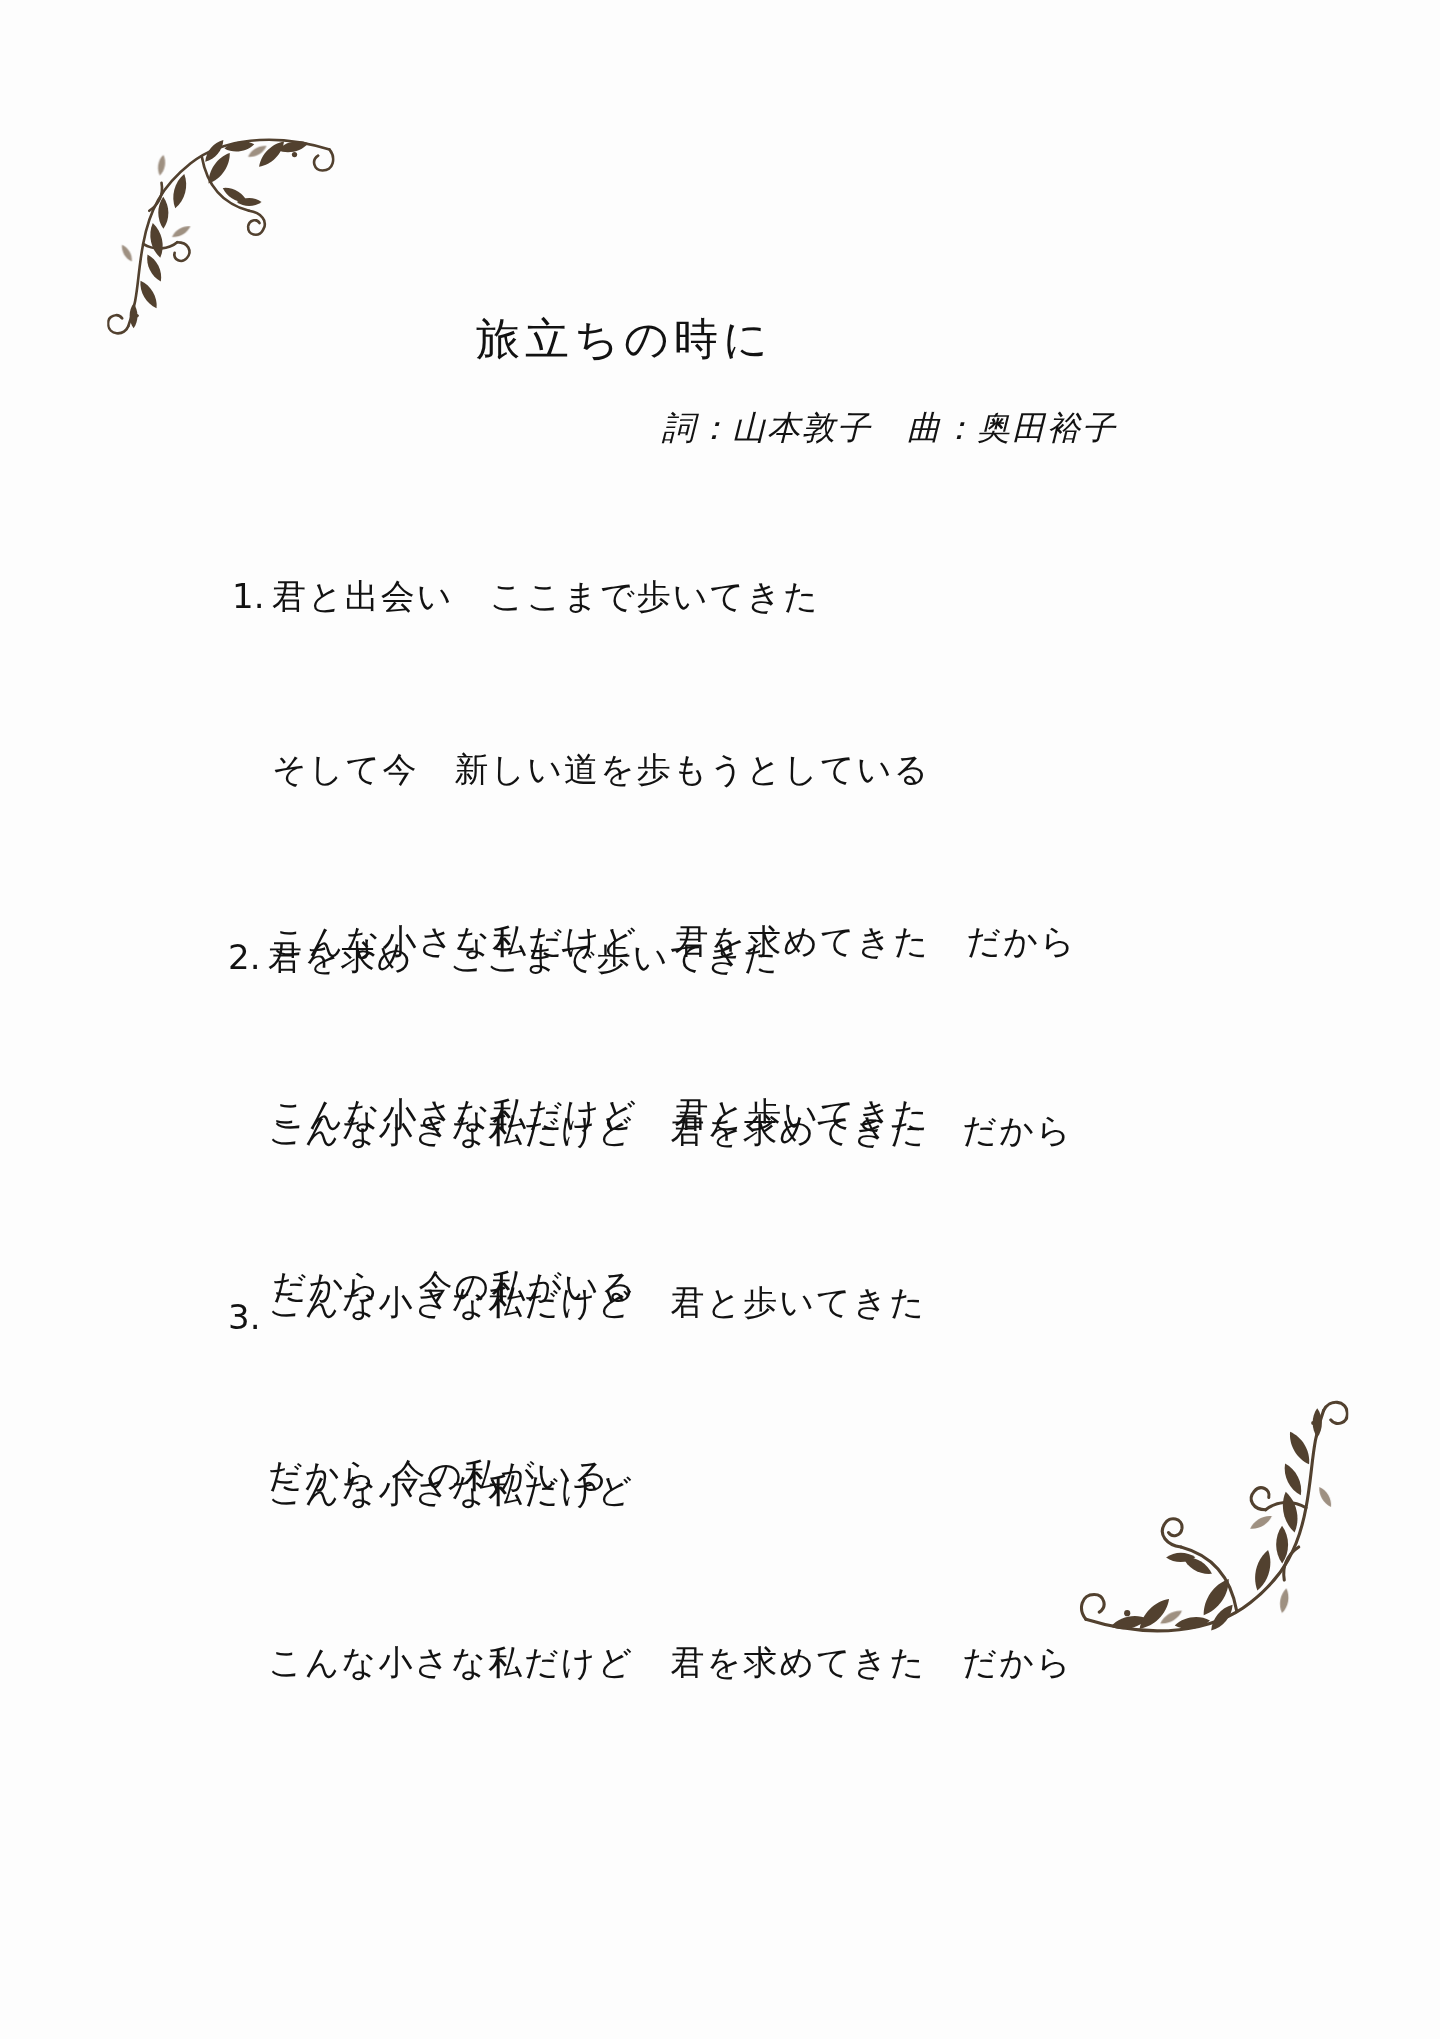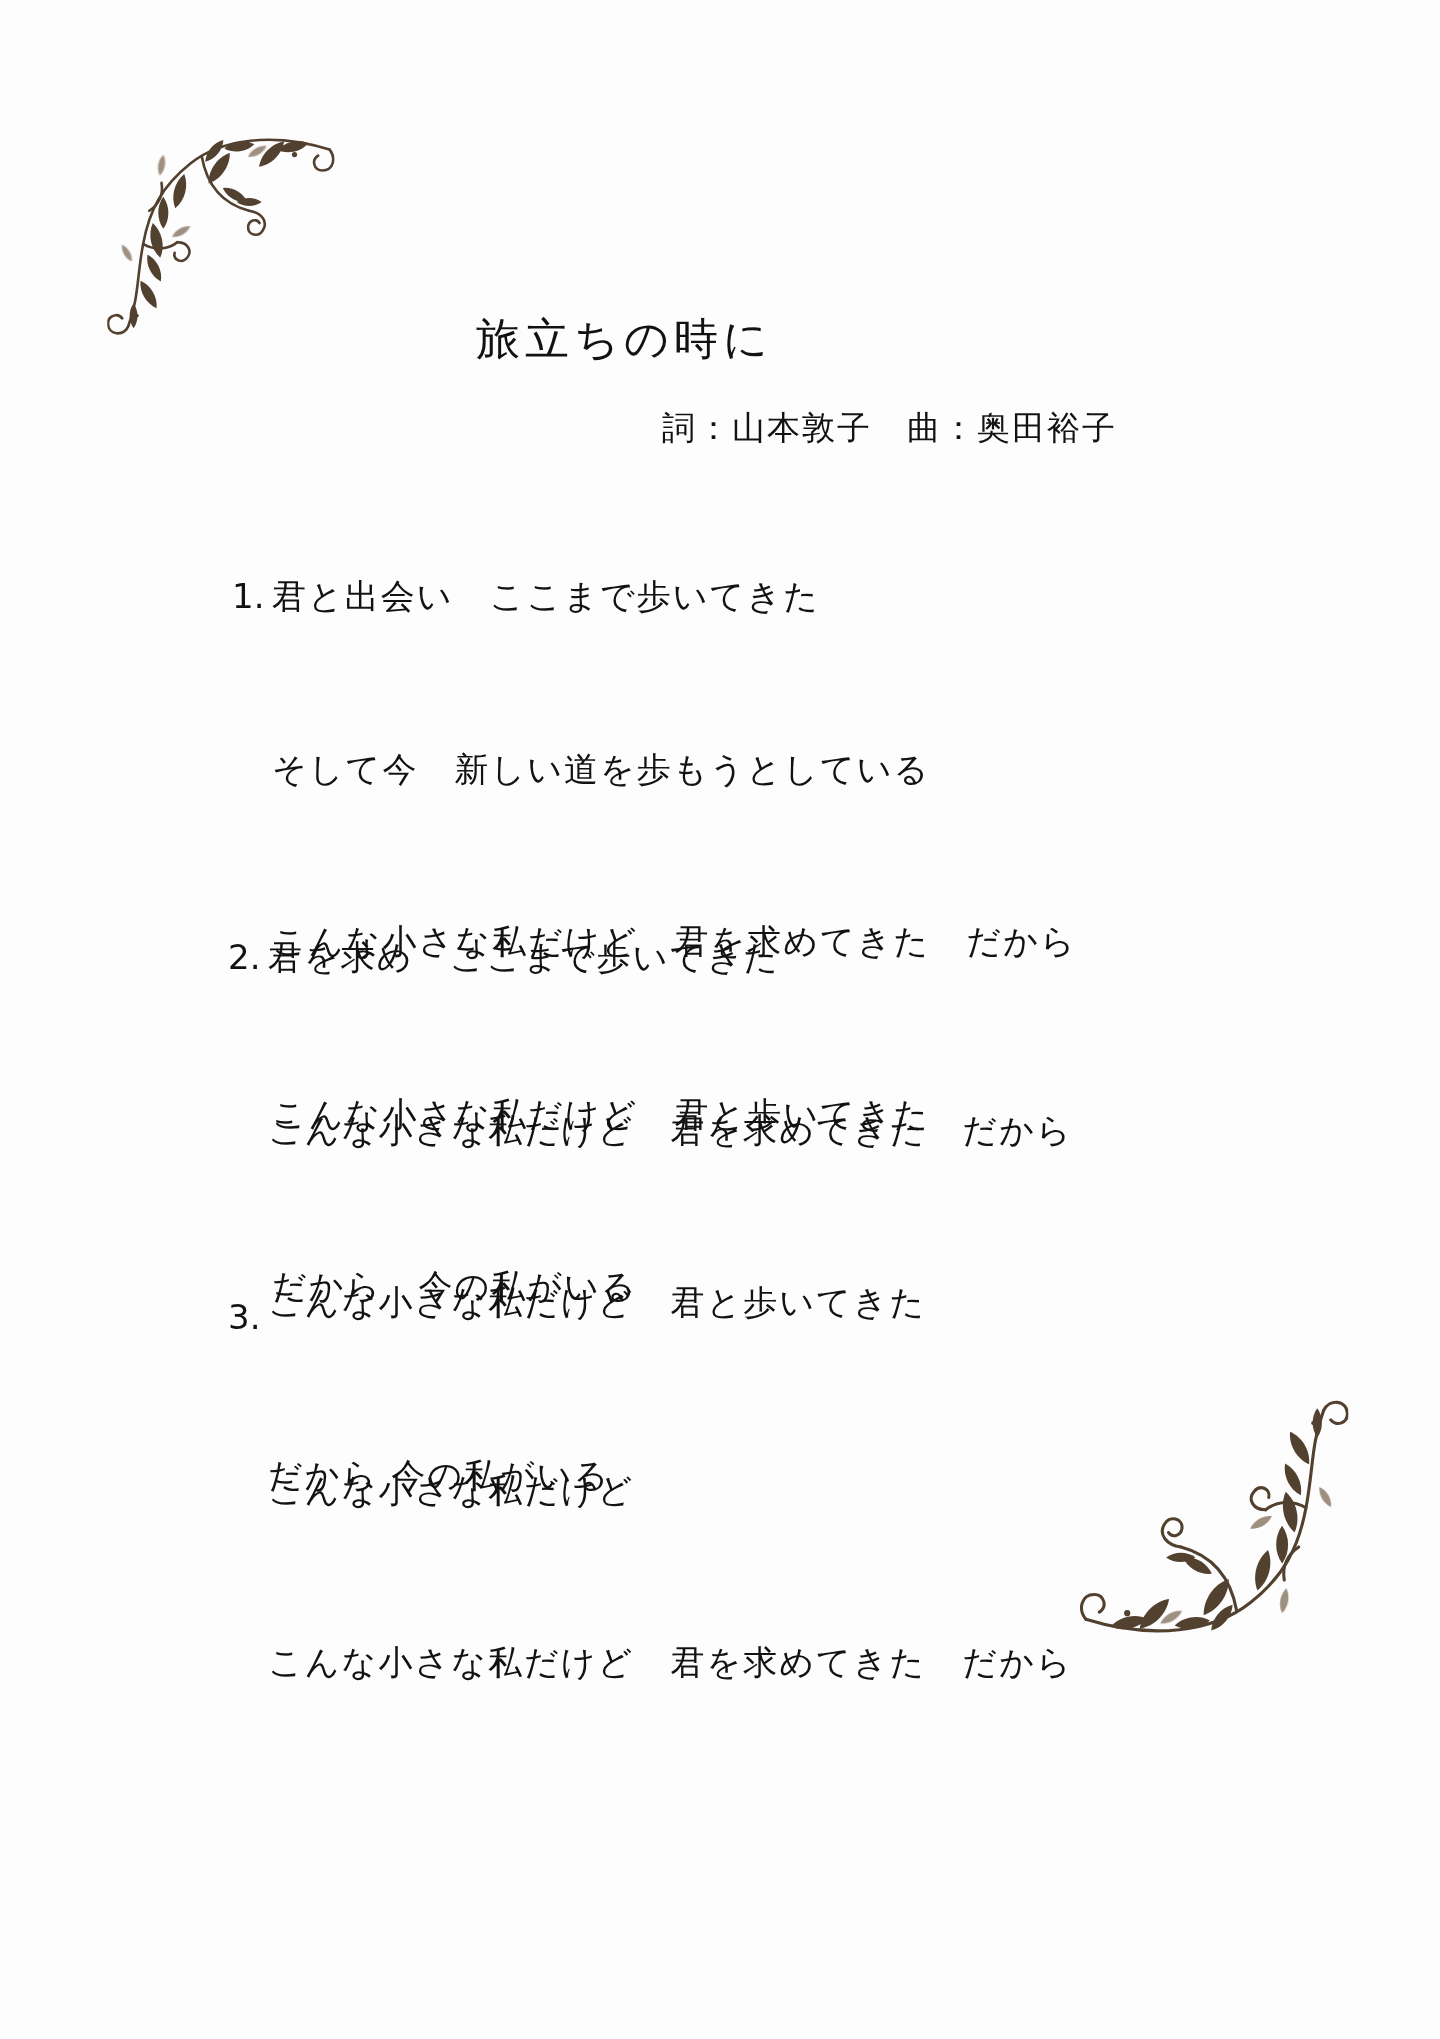--- a/index.html
+++ b/index.html
@@ -24,20 +24,21 @@
     white-space: pre;
   }
   .credits {
     position: absolute;
     left: 648px;
     top: 406px;
     font-size: 33px;
     letter-spacing: 2px;
     font-weight: 500;
     white-space: pre;
+    font-style: italic;
   }
 
   .verse {
     position: absolute;
     font-size: 34px;
     line-height: 57.5px;
     letter-spacing: 2px;
     font-weight: 500;
     white-space: pre;
   }

